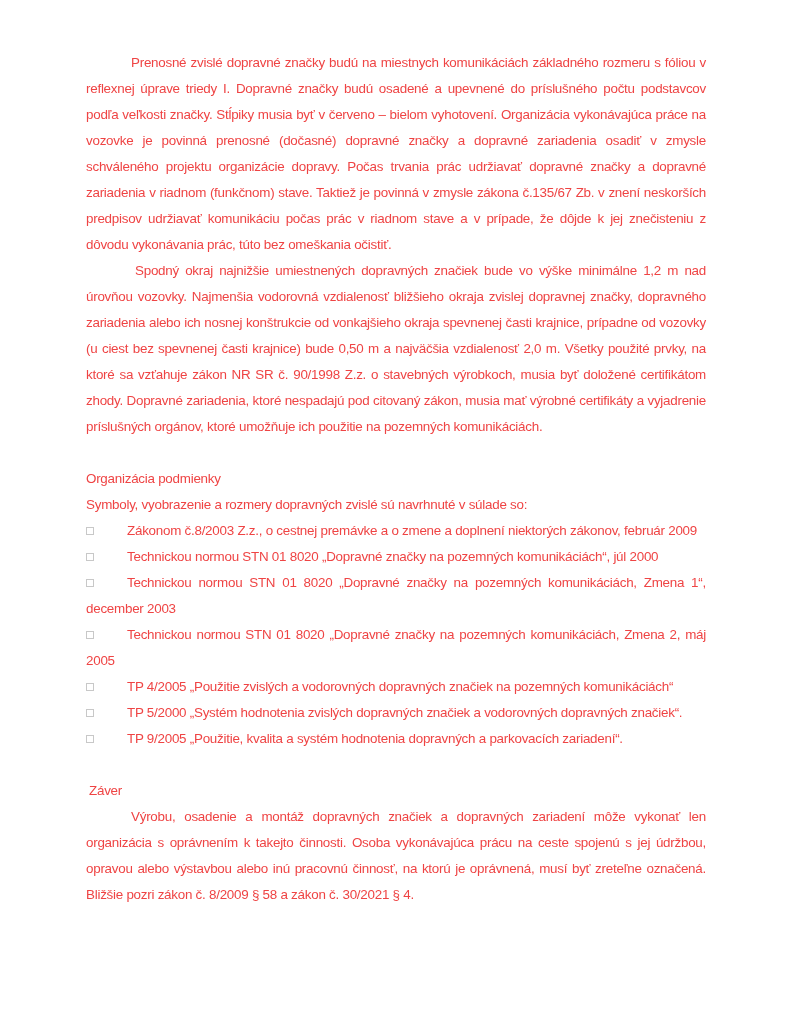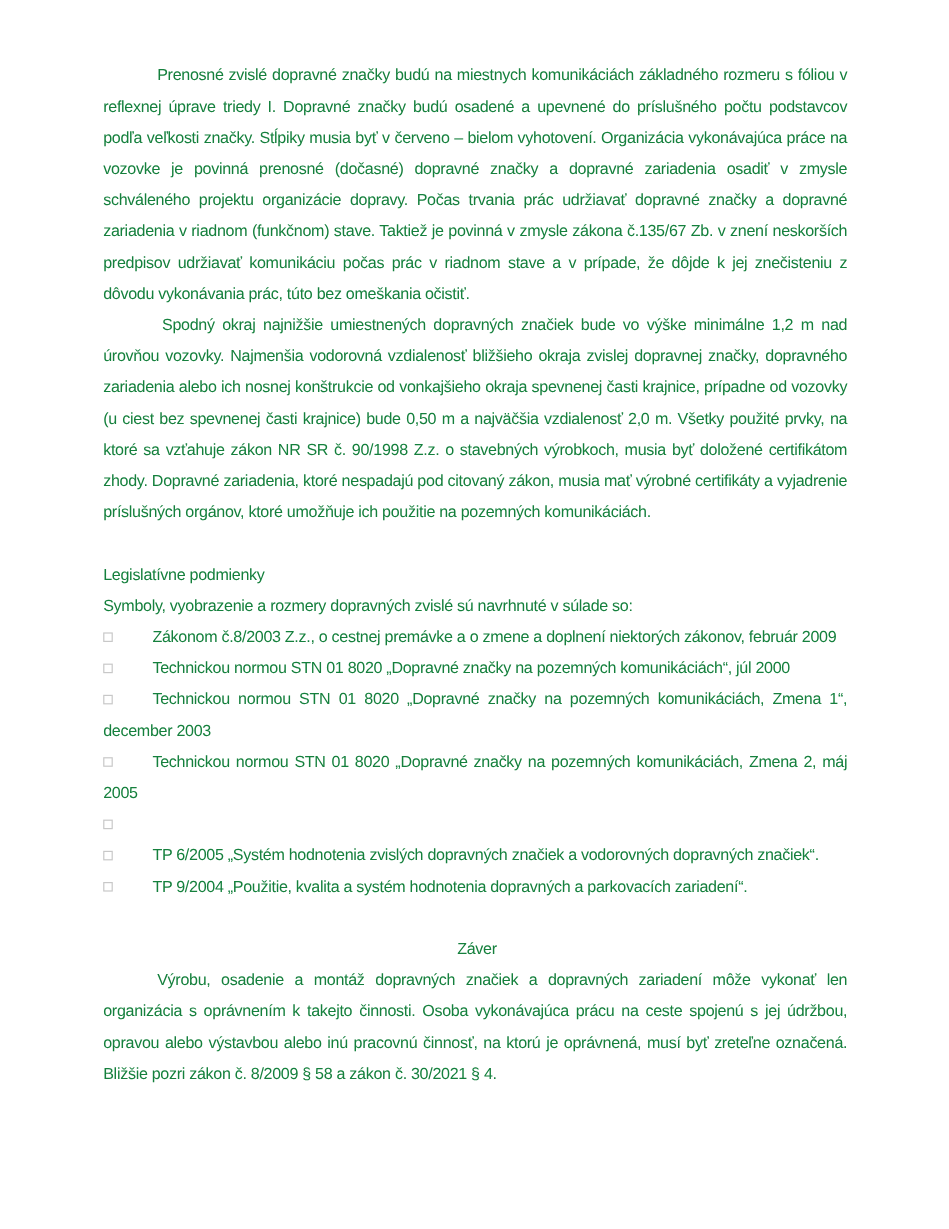--- a/index.html
+++ b/index.html
@@ -1,54 +1,54 @@
 <!DOCTYPE html>
 <html><head>
 <meta charset="utf-8">
 <style>
   html, body { margin: 0; padding: 0; background: #ffffff; }
   body { width: 791px; height: 1024px; position: relative; overflow: hidden; }
   .page {
     position: absolute; left: 86px; top: 50px; width: 620px;
     font-family: "Liberation Sans", sans-serif;
-    font-size: 13.4px; line-height: 26px; color: #15803d;
+    font-size: 13.4px; line-height: 26px; color: #ef4444;
     letter-spacing: -0.25px;
   }
   .para { text-align: justify; margin: 0; }
   .indent { text-indent: 45px; }
   .indent2 { text-indent: 49px; }
   .gap { height: 26px; }
   .heading { margin: 0; }
-  .heading-zaver { margin: 0; padding-left: 3px; text-align: center; }
+  .heading-zaver { margin: 0; padding-left: 3px; }
   .list-item { margin: 0; text-align: justify; position: relative; }
   .bullet {
     display: inline-block; width: 8px; height: 8px; border: 1px solid #c8c8c8;
     margin-right: 33px; vertical-align: 0px; box-sizing: border-box;
   }
   .li-text { }
 </style>
 </head>
 <body>
 
 <div class="page">
   <p class="para indent">Prenosné zvislé dopravné značky budú na miestnych komunikáciách základného rozmeru s fóliou v reflexnej úprave triedy I. Dopravné značky budú osadené a upevnené do príslušného počtu podstavcov podľa veľkosti značky. Stĺpiky musia byť v červeno – bielom vyhotovení. Organizácia vykonávajúca práce na vozovke je povinná prenosné (dočasné) dopravné značky a dopravné zariadenia osadiť v zmysle schváleného projektu organizácie dopravy. Počas trvania prác udržiavať dopravné značky a dopravné zariadenia v riadnom (funkčnom) stave. Taktiež je povinná v zmysle zákona č.135/67 Zb. v znení neskorších predpisov udržiavať komunikáciu počas prác v riadnom stave a v prípade, že dôjde k jej znečisteniu z dôvodu vykonávania prác, túto bez omeškania očistiť.</p>
   <p class="para indent2">Spodný okraj najnižšie umiestnených dopravných značiek bude vo výške minimálne 1,2 m nad úrovňou vozovky. Najmenšia vodorovná vzdialenosť bližšieho okraja zvislej dopravnej značky, dopravného zariadenia alebo ich nosnej konštrukcie od vonkajšieho okraja spevnenej časti krajnice, prípadne od vozovky (u ciest bez spevnenej časti krajnice) bude 0,50 m a najväčšia vzdialenosť 2,0 m. Všetky použité prvky, na ktoré sa vzťahuje zákon NR SR č. 90/1998 Z.z. o stavebných výrobkoch, musia byť doložené certifikátom zhody. Dopravné zariadenia, ktoré nespadajú pod citovaný zákon, musia mať výrobné certifikáty a vyjadrenie príslušných orgánov, ktoré umožňuje ich použitie na pozemných komunikáciách.</p>
 
   <div class="gap"></div>
 
-  <p class="heading">Legislatívne podmienky</p>
+  <p class="heading">Organizácia podmienky</p>
   <p class="para">Symboly, vyobrazenie a rozmery  dopravných zvislé  sú navrhnuté v súlade  so:</p>
 
   <div>
     <p class="list-item"><span class="bullet"></span><span class="li-text">Zákonom č.8/2003 Z.z., o cestnej premávke a o zmene a doplnení niektorých zákonov, február 2009</span></p>
     <p class="list-item"><span class="bullet"></span><span class="li-text">Technickou normou STN 01 8020 „Dopravné značky na pozemných komunikáciách“, júl 2000</span></p>
     <p class="list-item"><span class="bullet"></span><span class="li-text">Technickou normou STN 01 8020 „Dopravné značky na pozemných komunikáciách, Zmena 1“, december 2003</span></p>
     <p class="list-item"><span class="bullet"></span><span class="li-text">Technickou normou STN 01 8020 „Dopravné značky na pozemných komunikáciách, Zmena 2, máj 2005</span></p>
-    <p class="list-item"><span class="bullet"></span></p>
-    <p class="list-item"><span class="bullet"></span><span class="li-text">TP 6/2005 „Systém hodnotenia zvislých dopravných značiek a vodorovných dopravných značiek“.</span></p>
-    <p class="list-item"><span class="bullet"></span><span class="li-text">TP 9/2004 „Použitie, kvalita a systém hodnotenia dopravných a parkovacích zariadení“.</span></p>
+    <p class="list-item"><span class="bullet"></span><span class="li-text">TP 4/2005 „Použitie zvislých a vodorovných dopravných značiek na pozemných komunikáciách“</span></p>
+    <p class="list-item"><span class="bullet"></span><span class="li-text">TP 5/2000 „Systém hodnotenia zvislých dopravných značiek a vodorovných dopravných značiek“.</span></p>
+    <p class="list-item"><span class="bullet"></span><span class="li-text">TP 9/2005 „Použitie, kvalita a systém hodnotenia dopravných a parkovacích zariadení“.</span></p>
   </div>
 
   <div class="gap"></div>
 
   <p class="heading-zaver">Záver</p>
   <p class="para indent">Výrobu, osadenie a montáž dopravných značiek a dopravných zariadení môže vykonať len organizácia s oprávnením k takejto činnosti. Osoba vykonávajúca prácu na ceste spojenú s jej údržbou, opravou alebo výstavbou alebo inú pracovnú činnosť, na ktorú je oprávnená, musí byť zreteľne označená. Bližšie pozri zákon č. 8/2009 § 58 a zákon č. 30/2021 § 4.</p>
 </div>
 
 </body></html>

